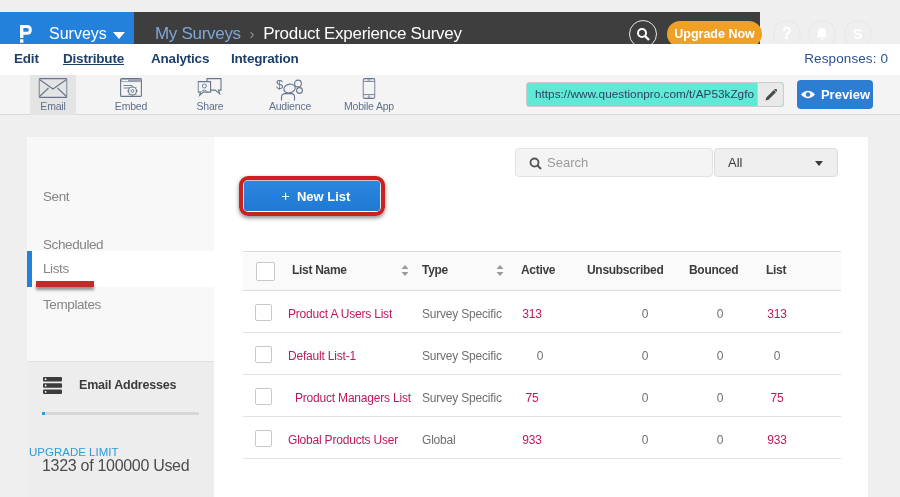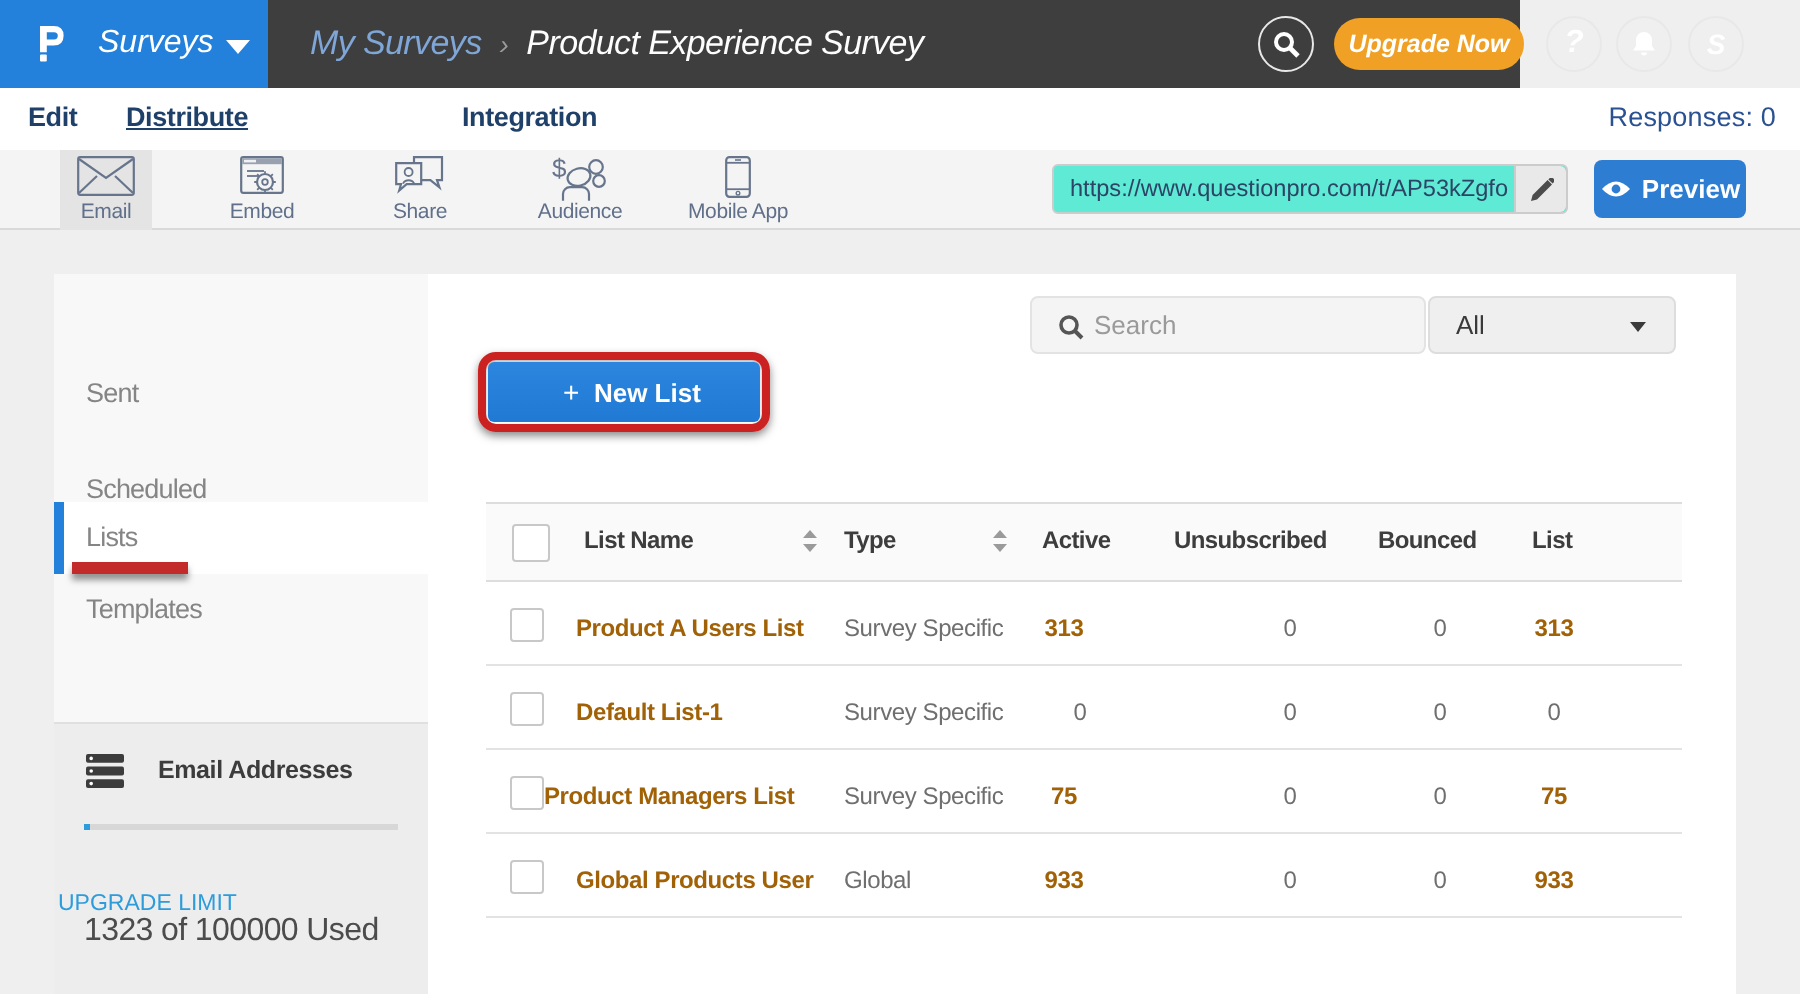--- a/index.html
+++ b/index.html
@@ -1,21 +1,21 @@
 <!DOCTYPE html>
 <html><head>
 <meta charset="utf-8">
 <style>
   * { margin:0; padding:0; box-sizing:border-box; }
   html,body { width:900px; height:497px; overflow:hidden; }
   #app { position:relative; width:900px; height:497px; font-family:"Liberation Sans", sans-serif; background:#efefef; overflow:hidden; }
   .abs { position:absolute; }
 
   
-  #hdr { position:absolute; left:0; top:0; width:760px; height:44px; background:#3e3e3e;font-style:italic; }
+  #hdr { position:absolute; left:0; top:12px; width:760px; height:44px; background:#3e3e3e; }
   #hdr-blue { position:absolute; left:0; top:0; width:134px; height:44px; background:#2380db; }
   #logo { position:absolute; left:20px; top:13px; }
   #srv { position:absolute; left:49px; top:0; height:44px; line-height:44px; color:#fff; font-size:16px; }
   #srv-caret { position:absolute; left:113px; top:20px; width:0; height:0; border-left:6px solid transparent; border-right:6px solid transparent; border-top:7px solid #fff; }
   #bc { position:absolute; left:155px; top:0; height:44px; line-height:44px; font-size:17px; letter-spacing:-0.3px; color:#7fa6d6; }
   #bc .sep { color:#9b9b9b; padding:0 9px; font-size:14px; }
   #bc .cur { color:#fdfdfd; }
   .circ { position:absolute; top:8px; width:28px; height:28px; border:1.5px solid #e8e8e8; border-radius:50%; display:flex; align-items:center; justify-content:center; color:#fff; }
   #upg { position:absolute; left:667px; top:9px; width:95px; height:26px; background:#f0a125; border-radius:13px; color:#fff; font-size:12.5px; font-weight:bold; text-align:center; line-height:26px; }
 
@@ -56,21 +56,21 @@
   #alldd .c { position:absolute; right:14px; top:12px; width:0; height:0; border-left:4.5px solid transparent; border-right:4.5px solid transparent; border-top:5.5px solid #3a3a3a; }
 
   #redring { position:absolute; left:239px; top:176px; width:146px; height:40px; border:4px solid #cb2121; border-radius:9px; box-shadow:0 2px 4px rgba(60,60,60,.6), inset 0 1px 2px rgba(60,60,60,.4); }
   #newlist { position:absolute; left:244px; top:181px; width:136px; height:30px; background:linear-gradient(#2c86de,#2079d3); border-radius:3px; color:#fff; font-size:13px; font-weight:bold; text-align:center; line-height:30px; padding-left:8px; }
 
   
   .hline { position:absolute; height:1px; background:#e3e3e3; left:243px; width:598px; }
   .chk { position:absolute; width:17px; height:17px; background:#fff; border:1px solid #c8c8c8; border-radius:2px; left:255px; }
   .th { position:absolute; font-size:12px; letter-spacing:-0.3px; font-weight:bold; color:#3d3d3d; top:263px; }
   .td { position:absolute; font-size:12px; letter-spacing:-0.2px; }
-  .lnk { color:#a16207;font-weight:bold; }
+  .lnk { color:#be185d; }
   .gry { color:#6f6f6f; }
   .num { width:60px; text-align:center; }
   .sort { position:absolute; top:265px; }
 </style>
 </head>
 <body>
 <div id="app">
 
   <div id="hdr">
     <div id="hdr-blue"></div>
@@ -94,20 +94,21 @@
           <path fill="#fff" d="M7 1 a4 4 0 0 1 4 4 v3 l1.5 2.2 h-11 L3 8 v-3 a4 4 0 0 1 4-4 z"></path>
           <path fill="#fff" d="M5.5 11.3 a1.5 1.5 0 0 0 3 0 z"></path>
         </svg>
     </div>
     <div class="circ" style="left:844px; font-weight:bold; font-size:14px;">S</div>
   </div>
 
   <div id="tabs">
     <div class="tab" style="left:14px;">Edit</div>
     <div class="tab" style="left:63px; text-decoration:underline;">Distribute</div>
+    <div class="tab" style="left:151px;">Analytics</div>
     <div class="tab" style="left:231px;">Integration</div>
     <div id="resp">Responses: 0</div>
   </div>
 
   <div id="tb">
     <div class="tbtn" id="tb-email" style="left:30px; width:46px;">
       <svg width="29" height="20" viewBox="0 0 29 20">
           <rect x="0.6" y="0.6" width="27.8" height="18.8" rx="1" fill="none" stroke="#67758c" stroke-width="1.1"></rect>
           <path d="M1 1.5 L14.5 11 L28 1.5" fill="none" stroke="#67758c" stroke-width="1.1"></path>
           <path d="M1 18.5 L10 10" fill="none" stroke="#67758c" stroke-width="1.1"></path>
@@ -244,21 +245,21 @@
   <div class="chk" style="top:346px;"></div>
   <div class="td lnk" style="left:288px; top:349px;">Default List-1</div>
   <div class="td gry" style="left:422px; top:349px;">Survey Specific</div>
   <div class="td gry num" style="left:510px; top:349px;">0</div>
   <div class="td gry num" style="left:615px; top:349px;">0</div>
   <div class="td gry num" style="left:690px; top:349px;">0</div>
   <div class="td gry num" style="left:747px; top:349px;">0</div>
   <div class="hline" style="top:374px;"></div>
 
   <div class="chk" style="top:388px;"></div>
-  <div class="td lnk" style="left:272px; top:391px;">Product Managers List</div>
+  <div class="td lnk" style="left:295px; top:391px;">Product Managers List</div>
   <div class="td gry" style="left:422px; top:391px;">Survey Specific</div>
   <div class="td lnk num" style="left:502px; top:391px;">75</div>
   <div class="td gry num" style="left:615px; top:391px;">0</div>
   <div class="td gry num" style="left:690px; top:391px;">0</div>
   <div class="td lnk num" style="left:747px; top:391px;">75</div>
   <div class="hline" style="top:416px;"></div>
 
   <div class="chk" style="top:430px;"></div>
   <div class="td lnk" style="left:288px; top:433px;">Global Products User</div>
   <div class="td gry" style="left:422px; top:433px;">Global</div>

